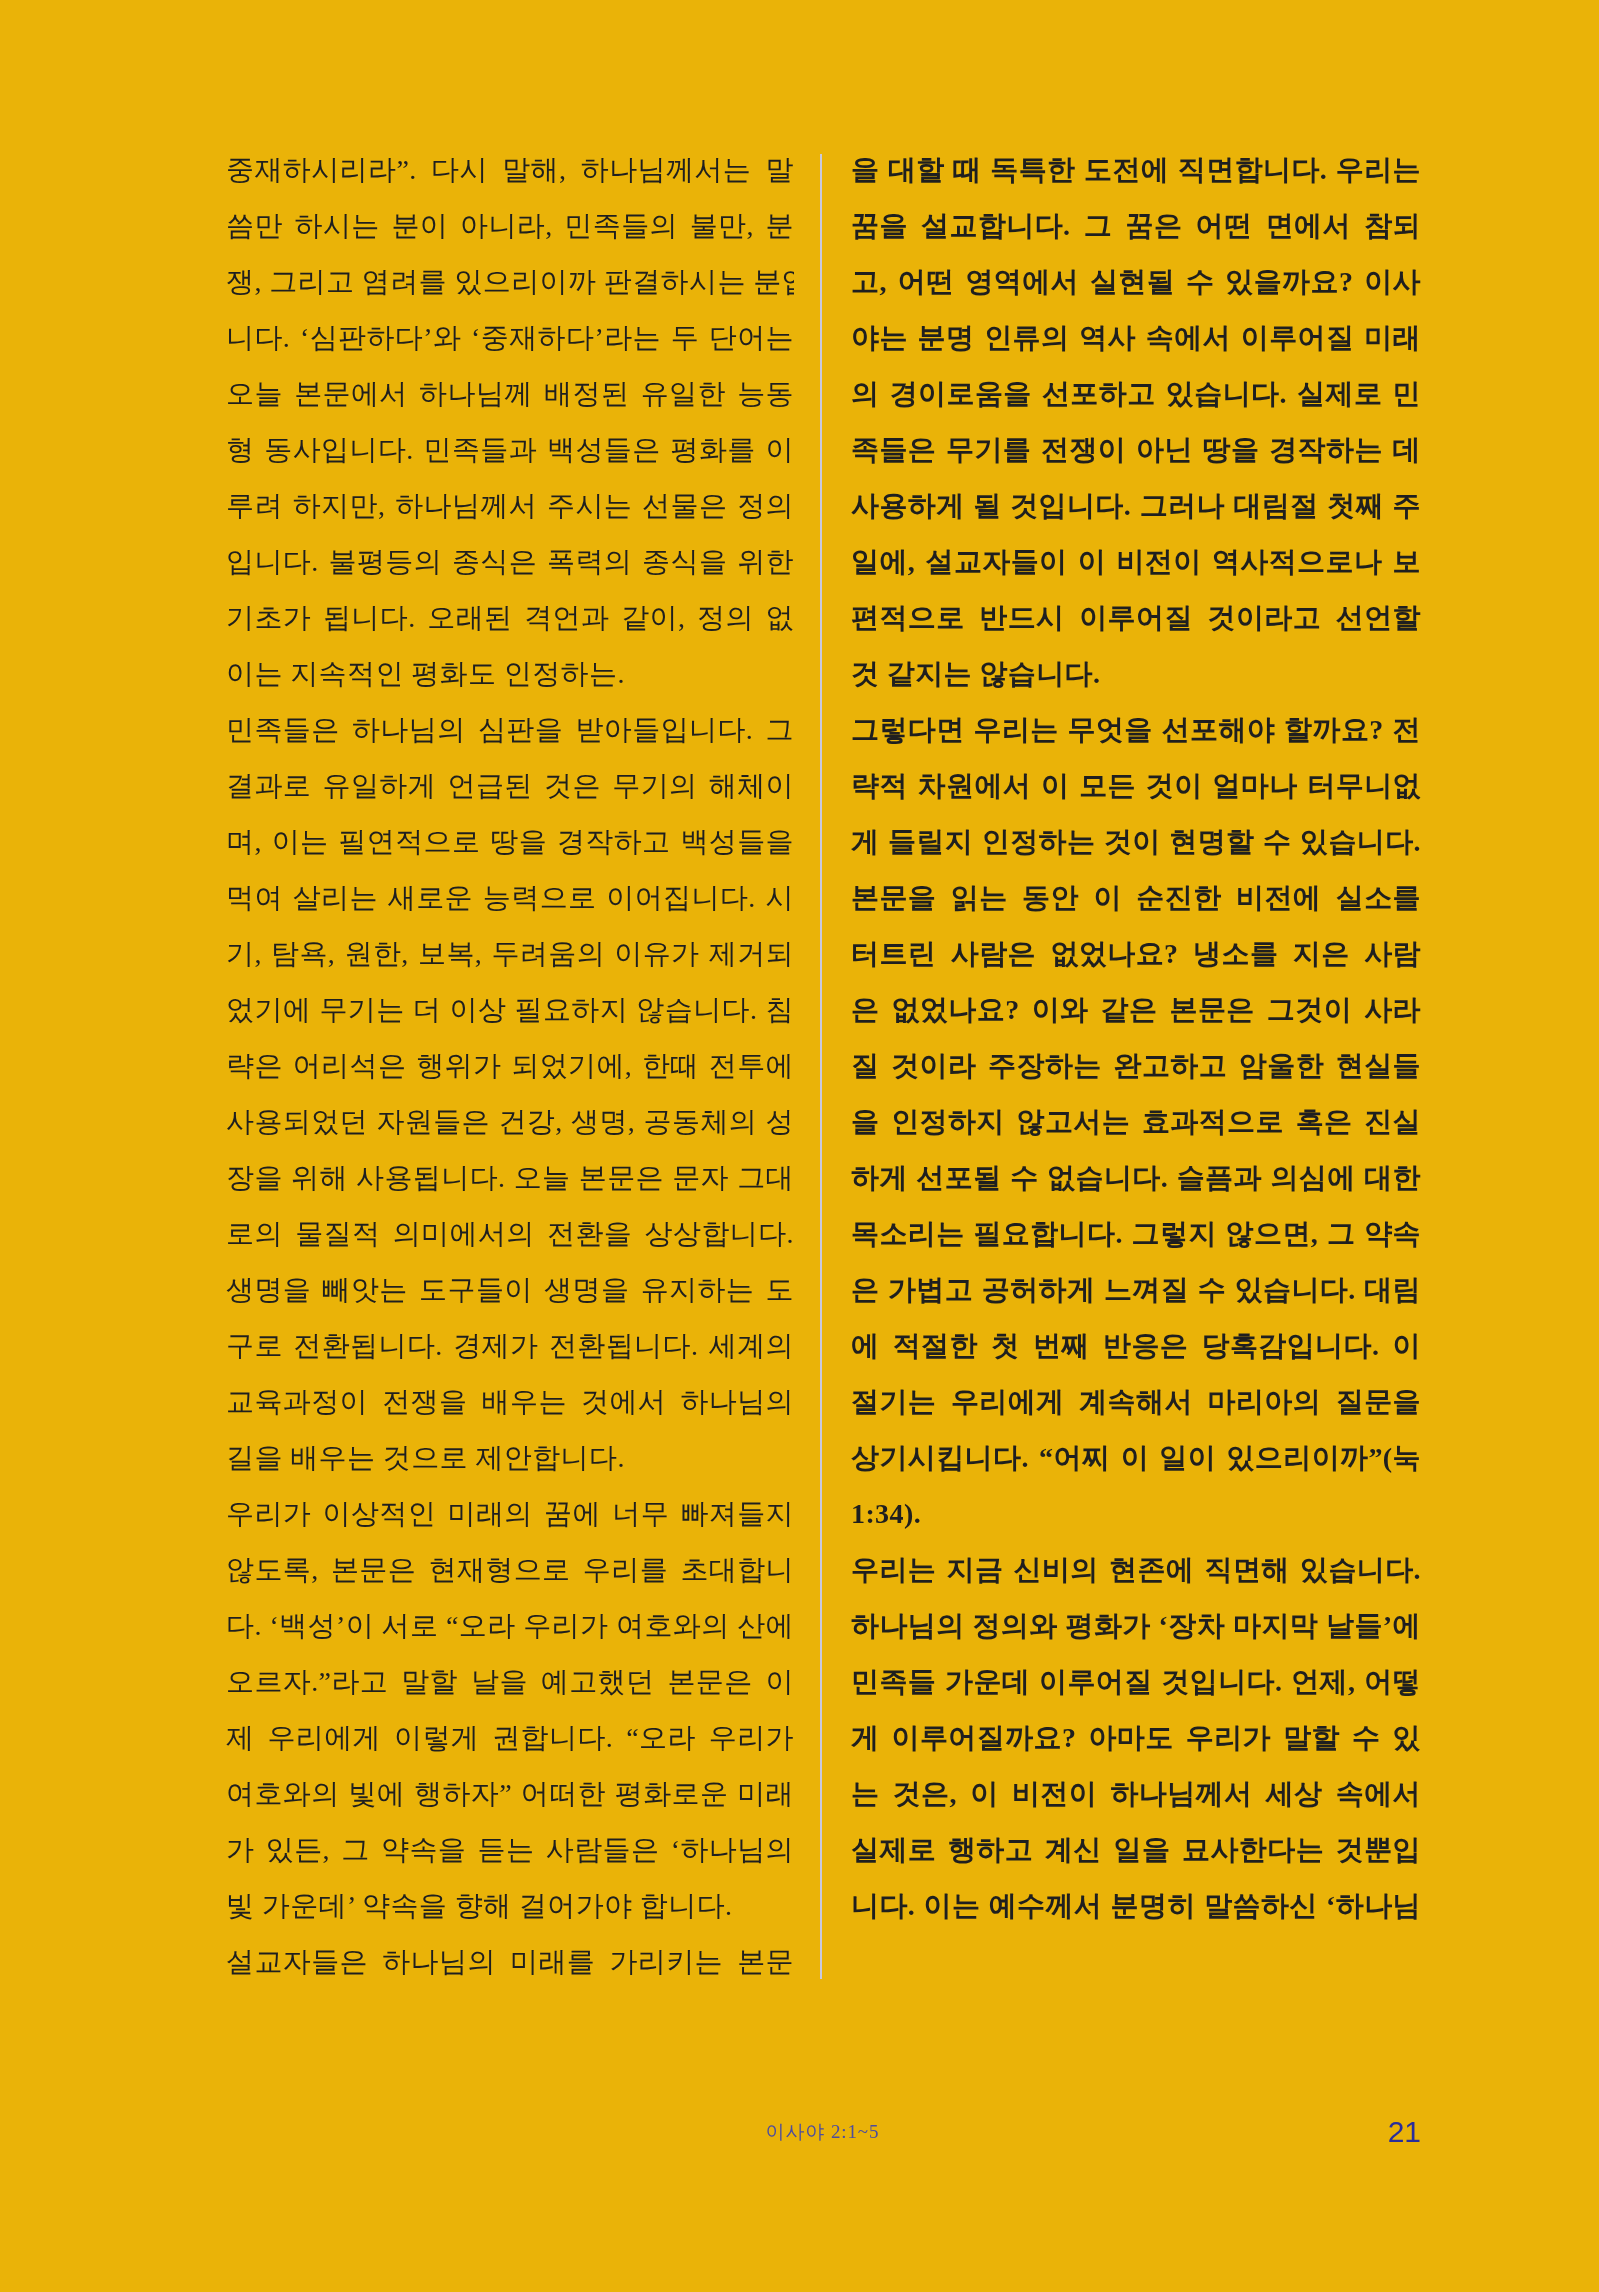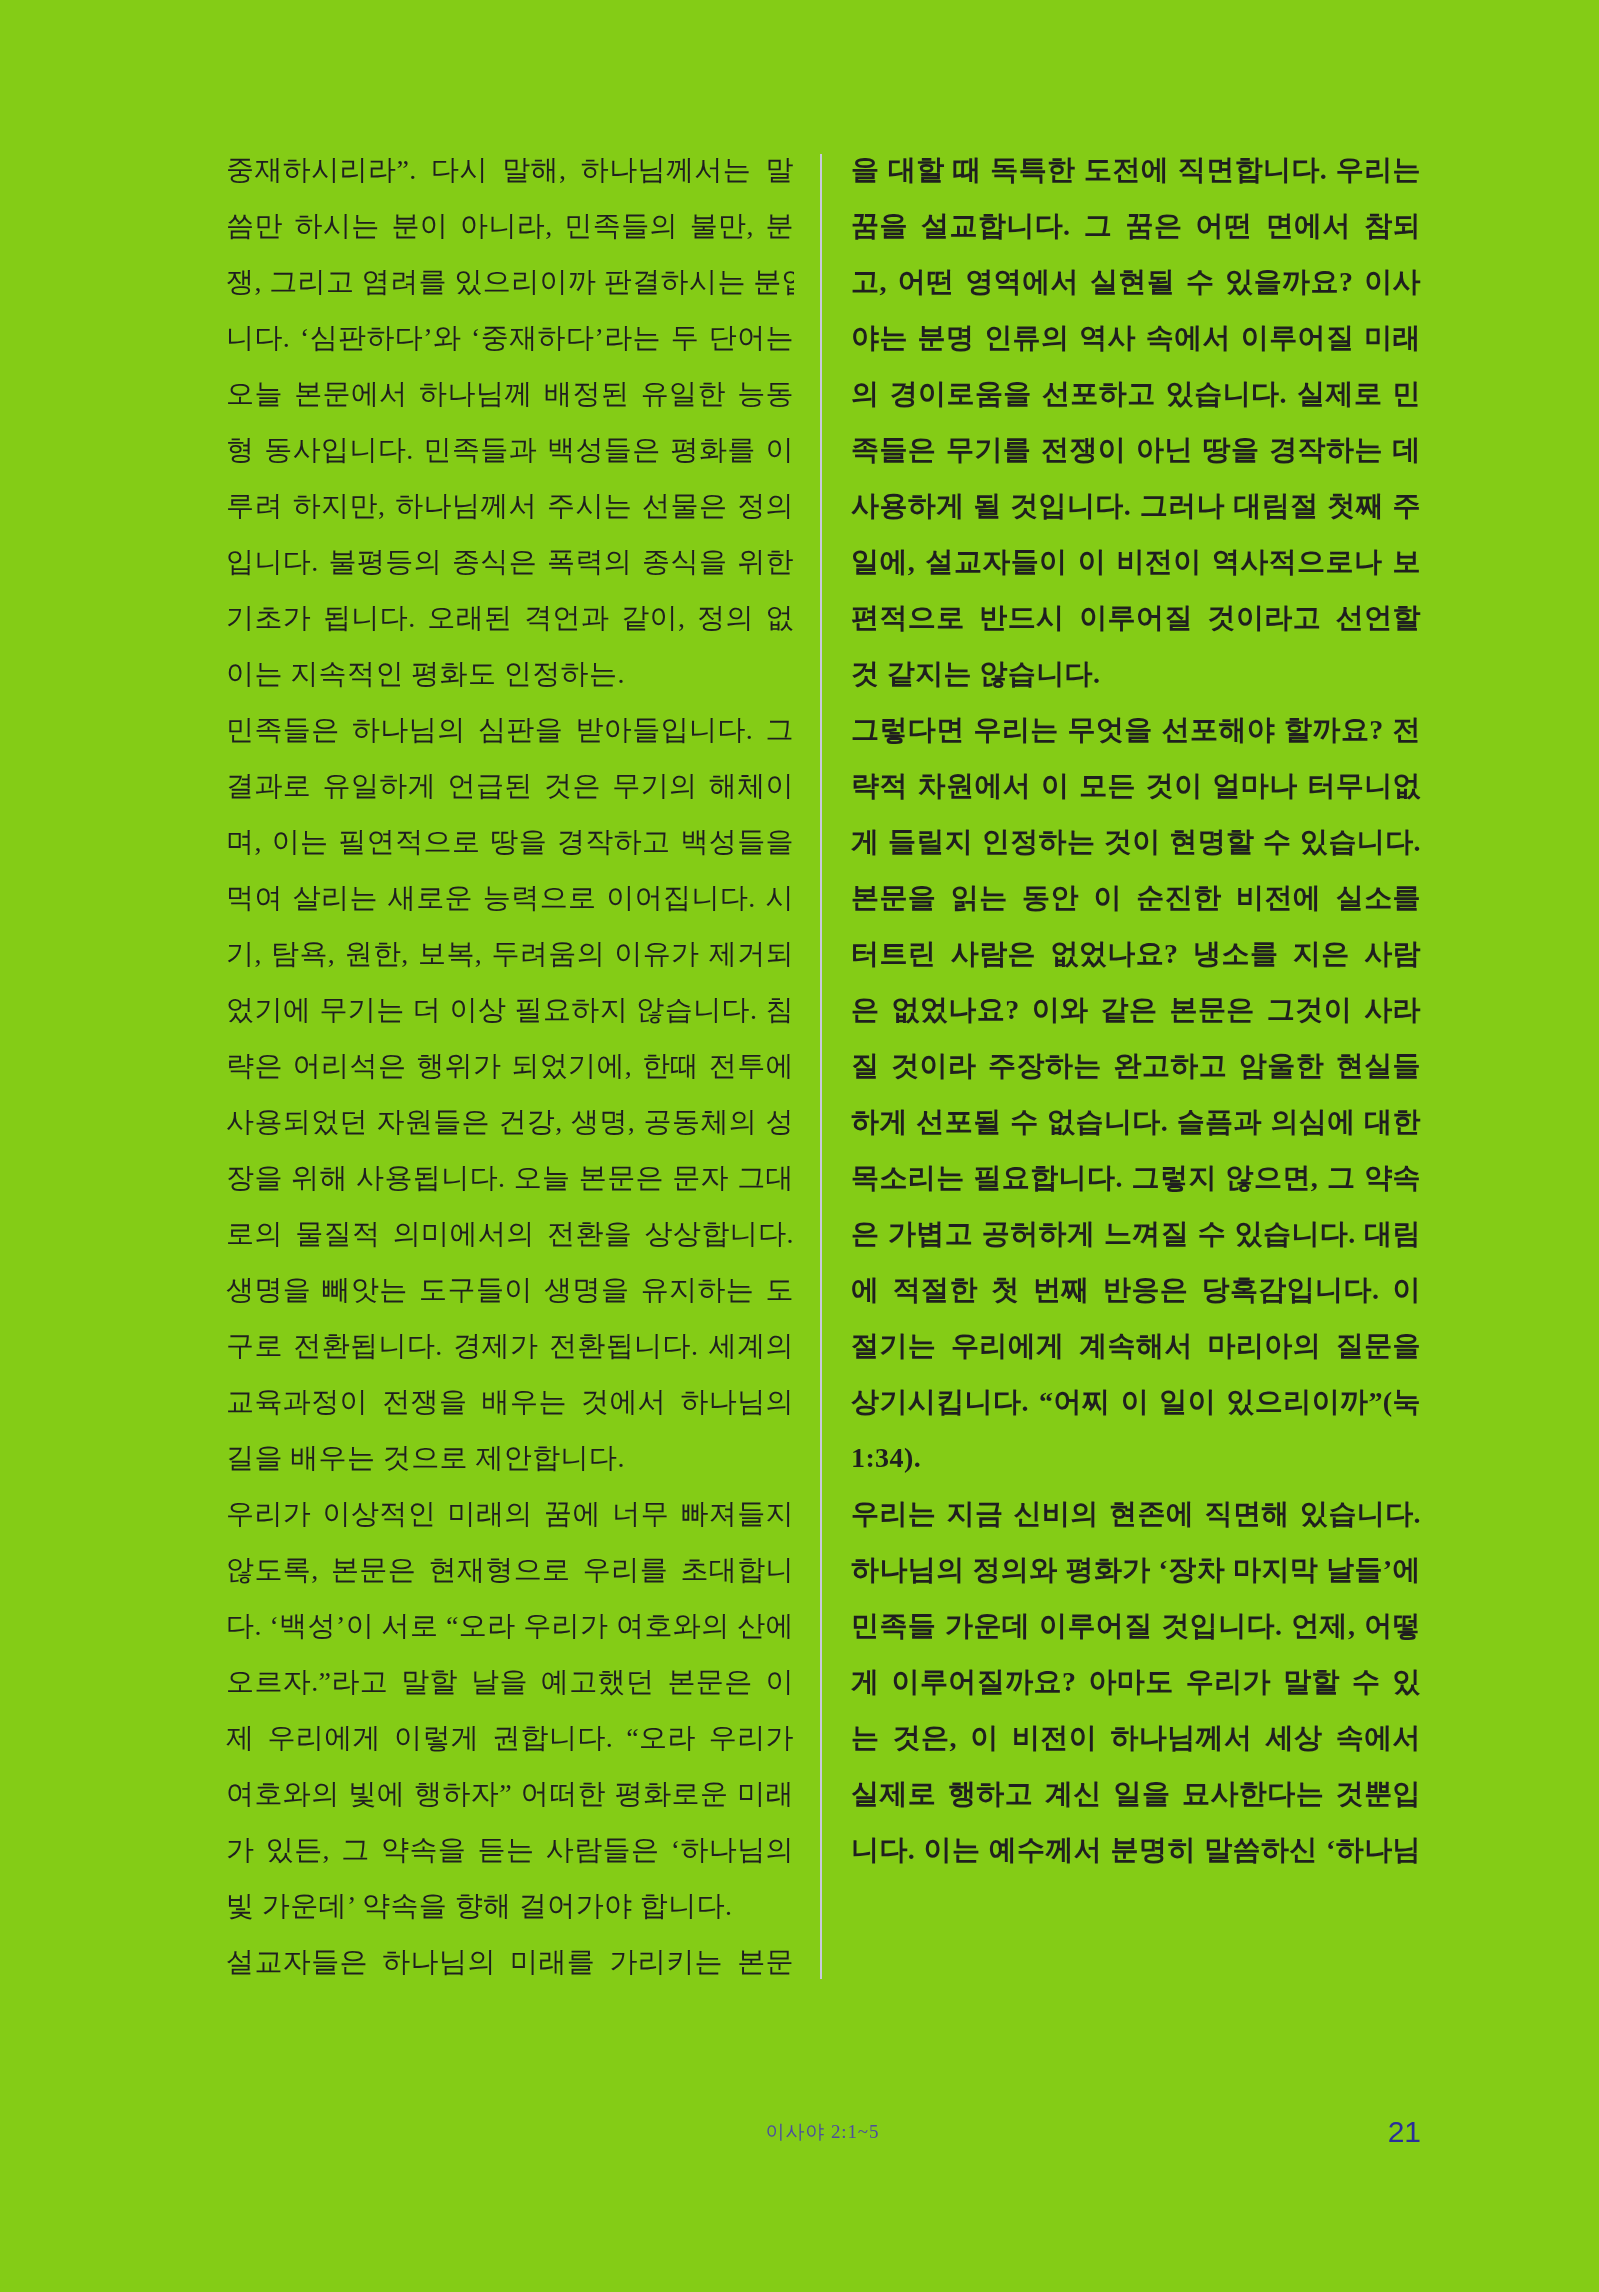--- a/index.html
+++ b/index.html
@@ -62,21 +62,21 @@
     top: 0;
     font-family: "Liberation Sans", "DejaVu Sans", sans-serif;
     font-size: 30px;
     line-height: 39px;
     color: #2a2e9b;
   }
 </style>
 </head>
 <body>
 
-<div class="page" style="background: #84cc16;">
+<div class="page" style="background: #eab308;">
 
   <div class="column column-left" id="col-left" style="color: rgb(31, 31, 31);">
       <div class="line">중재하시리라”. 다시 말해, 하나님께서는 말</div>
       <div class="line">씀만 하시는 분이 아니라, 민족들의 불만, 분</div>
       <div class="line">쟁, 그리고 염려를 있으리이까 판결하시는 분입</div>
       <div class="line">니다. ‘심판하다’와 ‘중재하다’라는 두 단어는</div>
       <div class="line">오늘 본문에서 하나님께 배정된 유일한 능동</div>
       <div class="line">형 동사입니다. 민족들과 백성들은 평화를 이</div>
       <div class="line">루려 하지만, 하나님께서 주시는 선물은 정의</div>
       <div class="line">입니다. 불평등의 종식은 폭력의 종식을 위한</div>
@@ -120,20 +120,21 @@
       <div class="line">일에, 설교자들이 이 비전이 역사적으로나 보</div>
       <div class="line">편적으로 반드시 이루어질 것이라고 선언할</div>
       <div class="line para-end">것 같지는 않습니다.</div>
       <div class="line">그렇다면 우리는 무엇을 선포해야 할까요? 전</div>
       <div class="line">략적 차원에서 이 모든 것이 얼마나 터무니없</div>
       <div class="line">게 들릴지 인정하는 것이 현명할 수 있습니다.</div>
       <div class="line">본문을 읽는 동안 이 순진한 비전에 실소를</div>
       <div class="line">터트린 사람은 없었나요? 냉소를 지은 사람</div>
       <div class="line">은 없었나요? 이와 같은 본문은 그것이 사라</div>
       <div class="line">질 것이라 주장하는 완고하고 암울한 현실들</div>
+      <div class="line">을 인정하지 않고서는 효과적으로 혹은 진실</div>
       <div class="line">하게 선포될 수 없습니다. 슬픔과 의심에 대한</div>
       <div class="line">목소리는 필요합니다. 그렇지 않으면, 그 약속</div>
       <div class="line">은 가볍고 공허하게 느껴질 수 있습니다. 대림</div>
       <div class="line">에 적절한 첫 번째 반응은 당혹감입니다. 이</div>
       <div class="line">절기는 우리에게 계속해서 마리아의 질문을</div>
       <div class="line">상기시킵니다. “어찌 이 일이 있으리이까”(눅</div>
       <div class="line para-end">1:34).</div>
       <div class="line">우리는 지금 신비의 현존에 직면해 있습니다.</div>
       <div class="line">하나님의 정의와 평화가 ‘장차 마지막 날들’에</div>
       <div class="line">민족들 가운데 이루어질 것입니다. 언제, 어떻</div>

